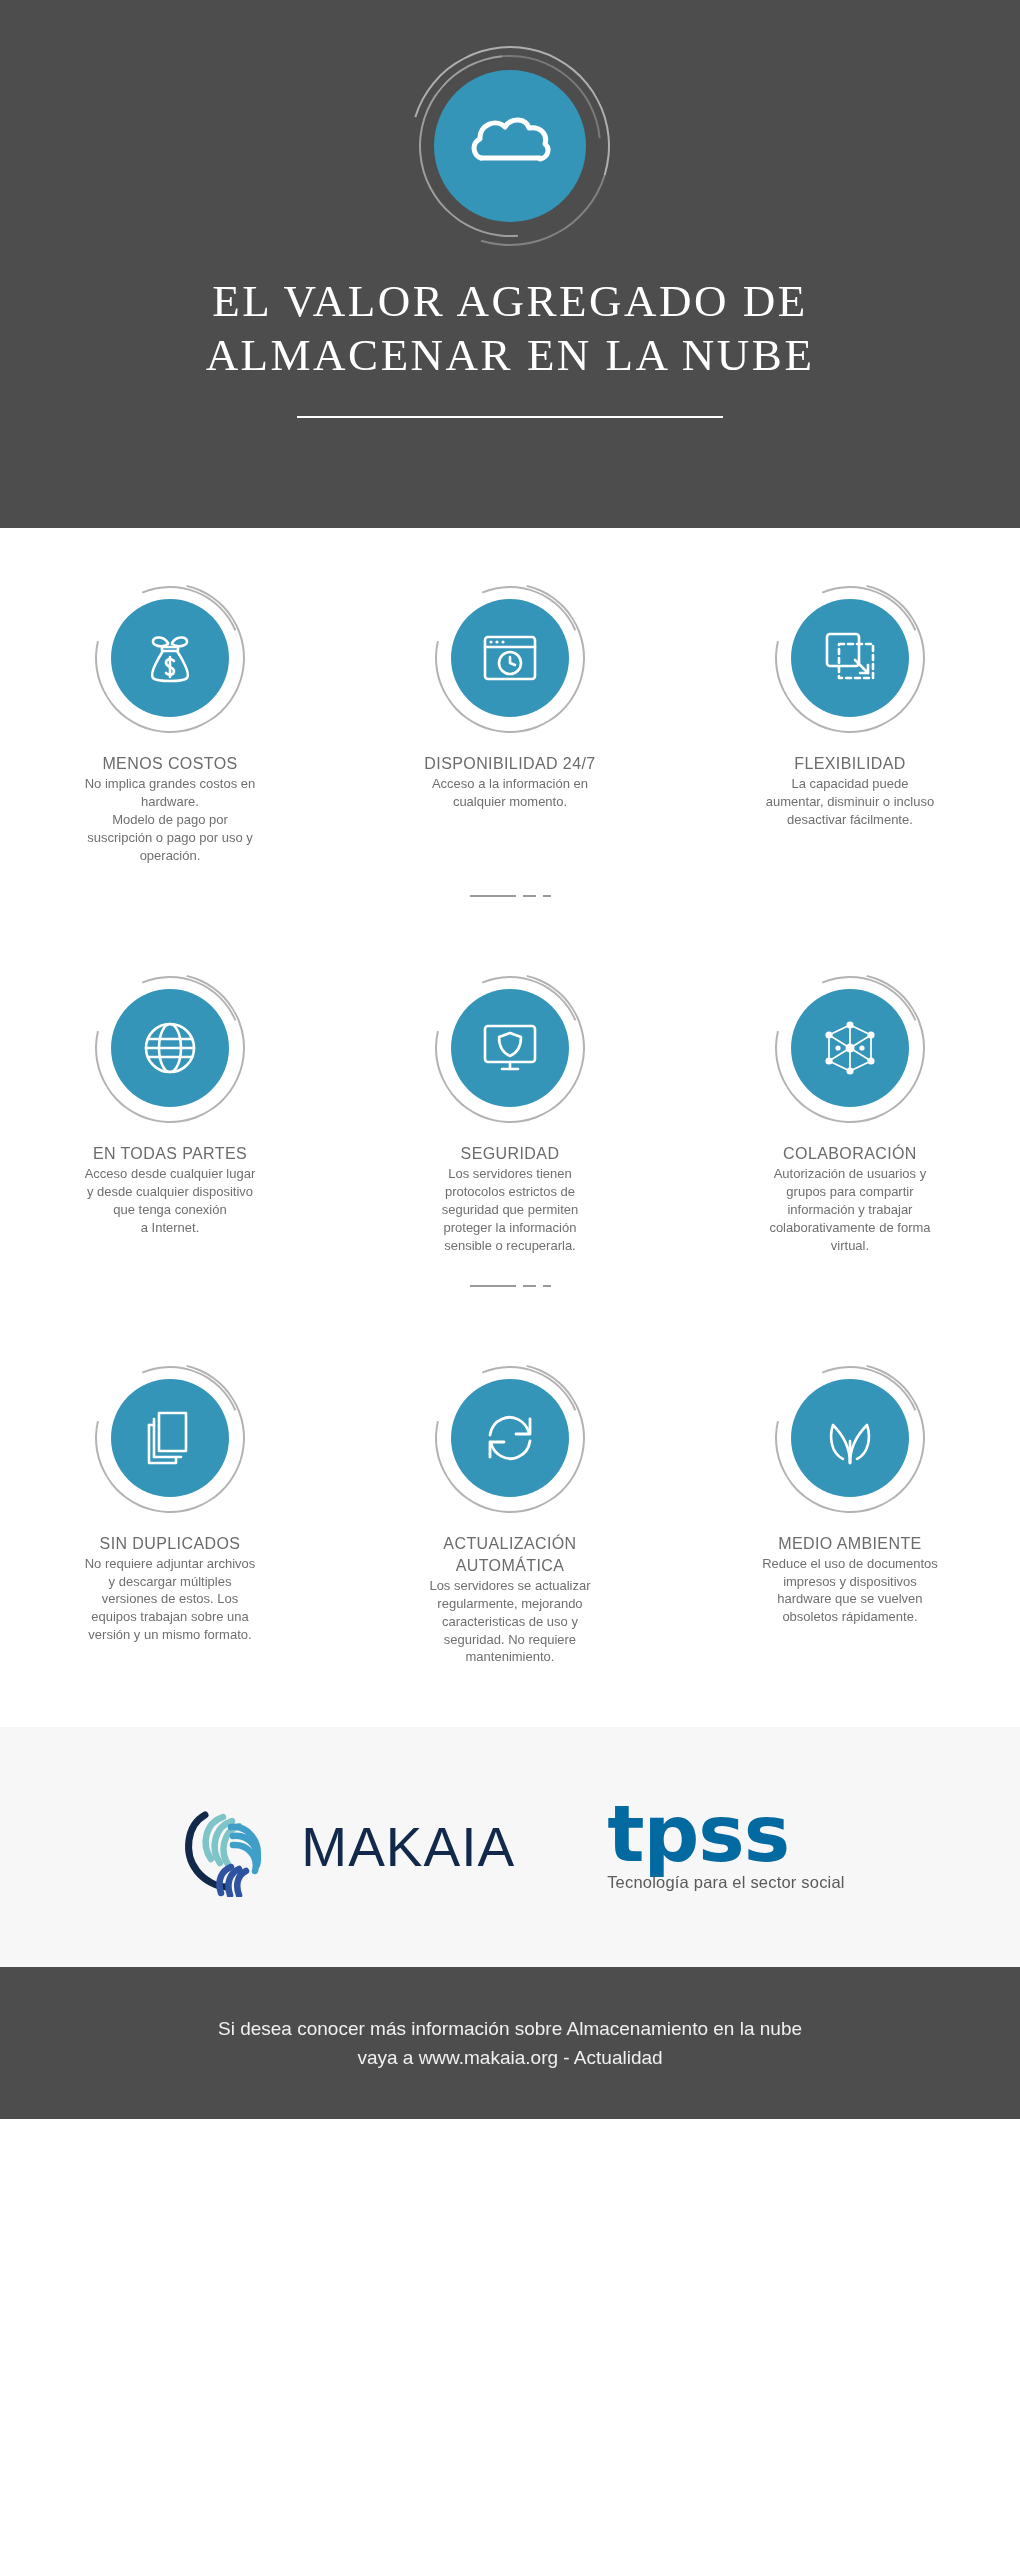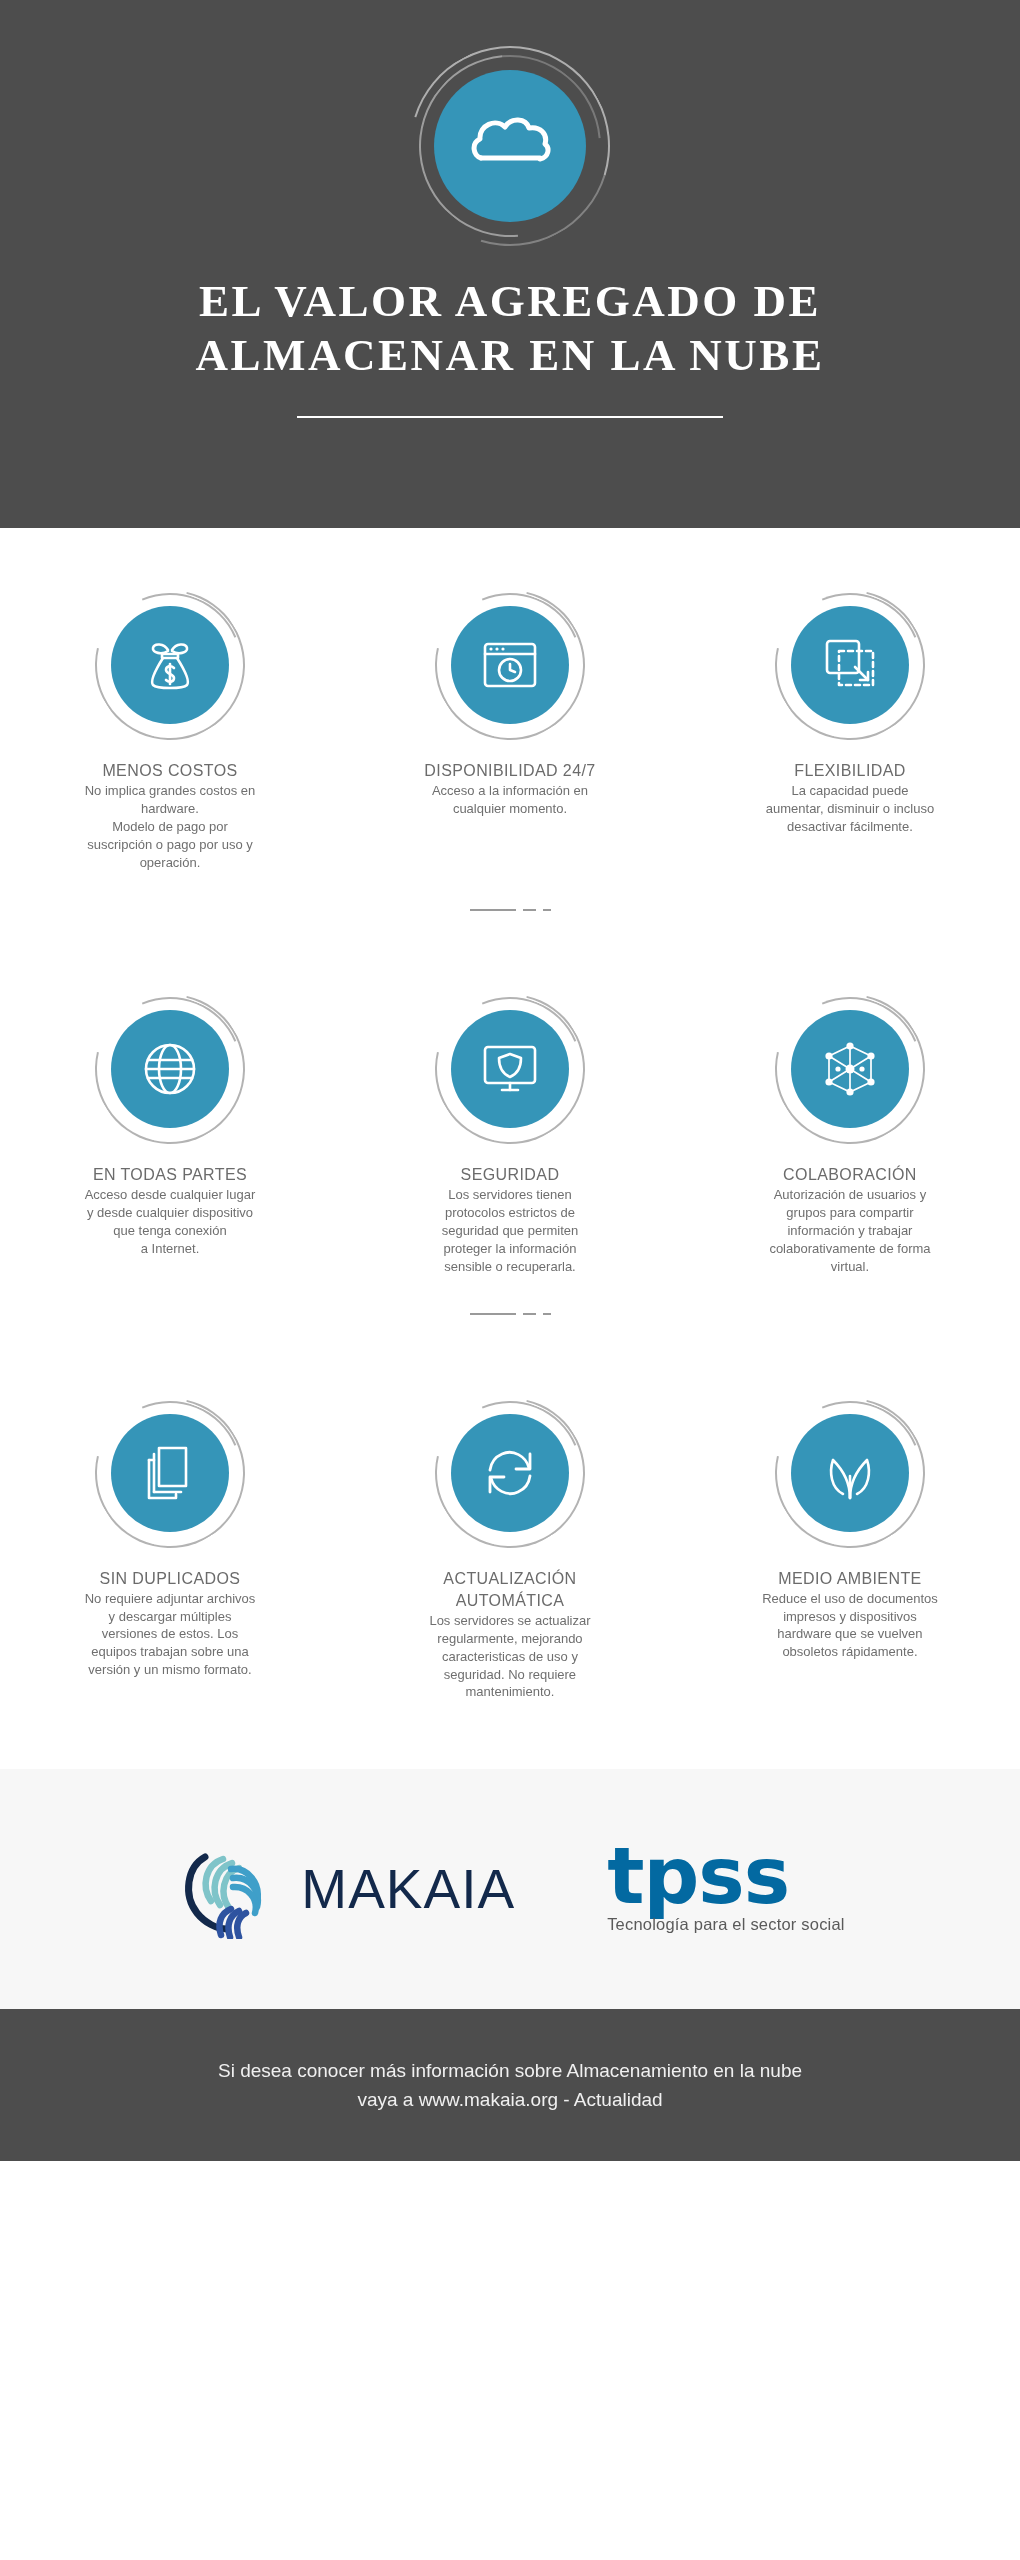--- a/index.html
+++ b/index.html
@@ -70,21 +70,21 @@
   .hero-badge .disc svg { display: block; }
 
   .title-block {
     margin-top: 28px;
     text-align: center;
     width: 100%;
   }
   .title-block h1 {
     margin: 0;
     font-family: "Liberation Serif", "DejaVu Serif", serif;
-    font-weight: 700;
+    font-weight: 400;
     color: #ffffff;
     font-size: 45px;
     line-height: 1.20;
     letter-spacing: 2.5px;
   }
   .title-rule {
     width: 426px;
     height: 2px;
     background: #ffffff;
     margin: 34px auto 0 auto;
@@ -99,21 +99,21 @@
     display: flex;
     width: 100%;
   }
   .card {
     width: 33.3333%;
     box-sizing: border-box;
     display: flex;
     flex-direction: column;
     align-items: center;
     text-align: center;
-    padding: 16px 22px;
+    padding: 9px 22px;
   }
 
   .icon-badge {
     position: relative;
     width: 150px;
     height: 150px;
     margin-top: 46px;
     margin-bottom: 16px;
     flex: 0 0 auto;
   }

